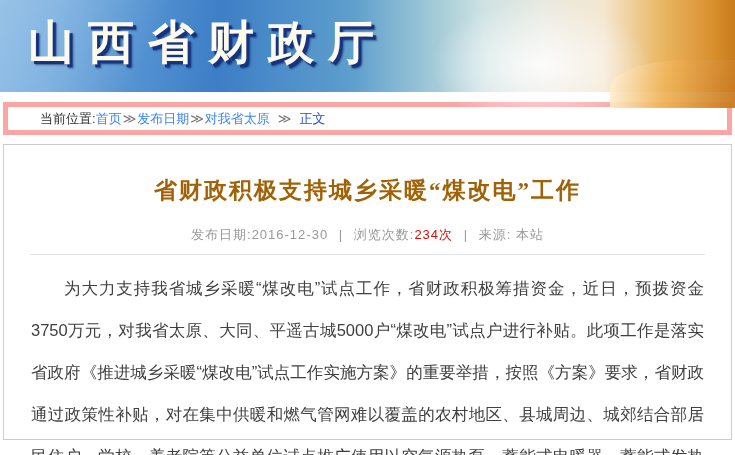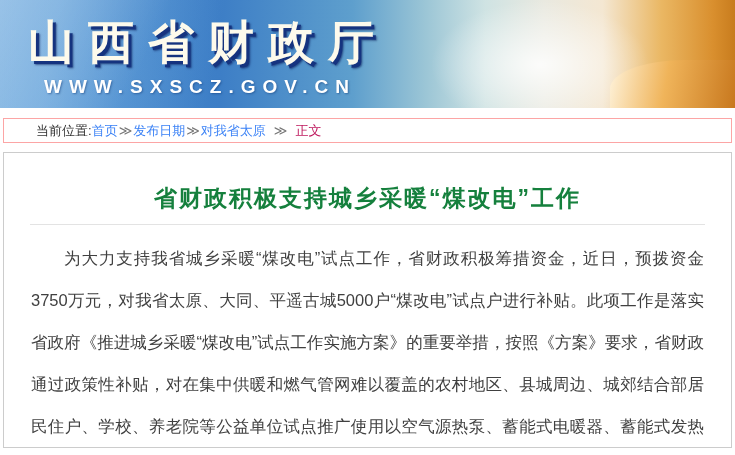--- a/index.html
+++ b/index.html
@@ -3,21 +3,21 @@
 <meta charset="utf-8">
 <style>
   html,body{margin:0;padding:0;}
   body{
     width:735px;height:455px;overflow:hidden;background:#ffffff;
     font-family:"Liberation Sans",sans-serif;
     -webkit-font-smoothing:antialiased;
   }
   
   .banner{
-    position:relative;width:735px;height:108px;
+    position:relative;width:735px;height:92px;
     background:
       linear-gradient(115deg, rgba(255,255,255,0.30) 0%, rgba(255,255,255,0.0) 22%),
       linear-gradient(100deg, rgba(150,200,235,0.45) 8%, rgba(255,255,255,0) 30%),
       linear-gradient(90deg,
         #4a8ed2 0%, #3d7ec6 30%, #5e9fcd 48%,
         #9cc6d6 58%, #cfe3e3 66%, #e9e9e0 74%,
         #f4e7d2 82%, #eab763 90%, #d98f2e 97%, #c87c1d 100%);
   }
   .banner-mist{
     position:absolute;left:430px;top:0;width:220px;height:108px;
@@ -36,38 +36,38 @@
     font-family:"Liberation Sans",sans-serif;
   }
   .site-url{
     position:absolute;left:44px;top:76px;
     font-size:19px;font-weight:bold;letter-spacing:7px;
     color:#ffffff;text-shadow:1px 1px 2px rgba(20,60,120,0.5);
   }
   
   .crumb-bar{
     margin:10px 3px 0 3px;height:23px;
-    border:1px solid #fca5a5;background:#ffffff;
+    border:5px solid #fca5a5;background:#ffffff;
     display:flex;align-items:center;
     padding-left:32px;font-size:13px;color:#333;
   }
   .crumb-bar a{color:#3b82f6;text-decoration:none;cursor:pointer;}
   .crumb-sep{color:#777;margin:0 1px;}
   .crumb-sep.last{margin:0 8px;}
-  .crumb-current{color:#be185d;}
+  .crumb-current{color:#1d4ed8;}
   
   .panel{
     margin:9px 3px 0 3px;
     border:1px solid #cccccc;background:#ffffff;
     height:294px;
   }
   .article-title{
     margin-top:30px;text-align:center;
-    font-size:23px;font-weight:bold;color:#15803d;
-    font-family:Liberation Sans, sans-serif;
+    font-size:23px;font-weight:bold;color:#a16207;
+    font-family:Liberation Serif, serif;
     letter-spacing:2px;
   }
   .article-meta{
     margin-top:20px;text-align:center;
     font-size:13px;color:#999999;letter-spacing:1px;
   }
   .article-meta .views{color:#cc1111;}
   .meta-sep{margin:0 6px;color:#999;}
   .meta-rule{
     margin:10px 26px 0 26px;border-bottom:1px solid #e3e3e3;height:0;
@@ -79,34 +79,41 @@
     font-family:"Liberation Sans",sans-serif;
   }
 </style>
 </head>
 <body>
 
 <div class="banner">
   <div class="banner-mist"></div>
   <div class="banner-fall"></div>
   <div class="site-title">山西省财政厅</div>
-  <div class="site-url">WWW.SXSCZ.GOV.CN</div>
 </div>
 
 <div class="crumb-bar">
   <span>当前位置:</span>
   <a>首页</a>
   <span class="crumb-sep">≫</span>
   <a>发布日期</a>
   <span class="crumb-sep">≫</span>
   <a>对我省太原</a>
   <span class="crumb-sep last">≫</span>
   <span class="crumb-current">正文</span>
 </div>
 
 <div class="panel">
   <div class="article-title">省财政积极支持城乡采暖“煤改电”工作</div>
 
+  <div class="article-meta">
+    <span>发布日期:</span><span>2016-12-30</span>
+    <span class="meta-sep">|</span>
+    <span>浏览次数:</span><span class="views">234次</span>
+    <span class="meta-sep">|</span>
+    <span>来源:</span>
+    <span>本站</span>
+  </div>
 
   <div class="meta-rule"></div>
 
   <div class="article-body">为大力支持我省城乡采暖“煤改电”试点工作，省财政积极筹措资金，近日，预拨资金3750万元，对我省太原、大同、平遥古城5000户“煤改电”试点户进行补贴。此项工作是落实省政府《推进城乡采暖“煤改电”试点工作实施方案》的重要举措，按照《方案》要求，省财政通过政策性补贴，对在集中供暖和燃气管网难以覆盖的农村地区、县城周边、城郊结合部居民住户、学校、养老院等公益单位试点推广使用以空气源热泵、蓄能式电暖器、蓄能式发热电缆、大型热库等为代表的高效节能采暖设备替代烧煤取暖，有力推进试点改造任务完成。</div>
 </div>
 
 </body></html>

